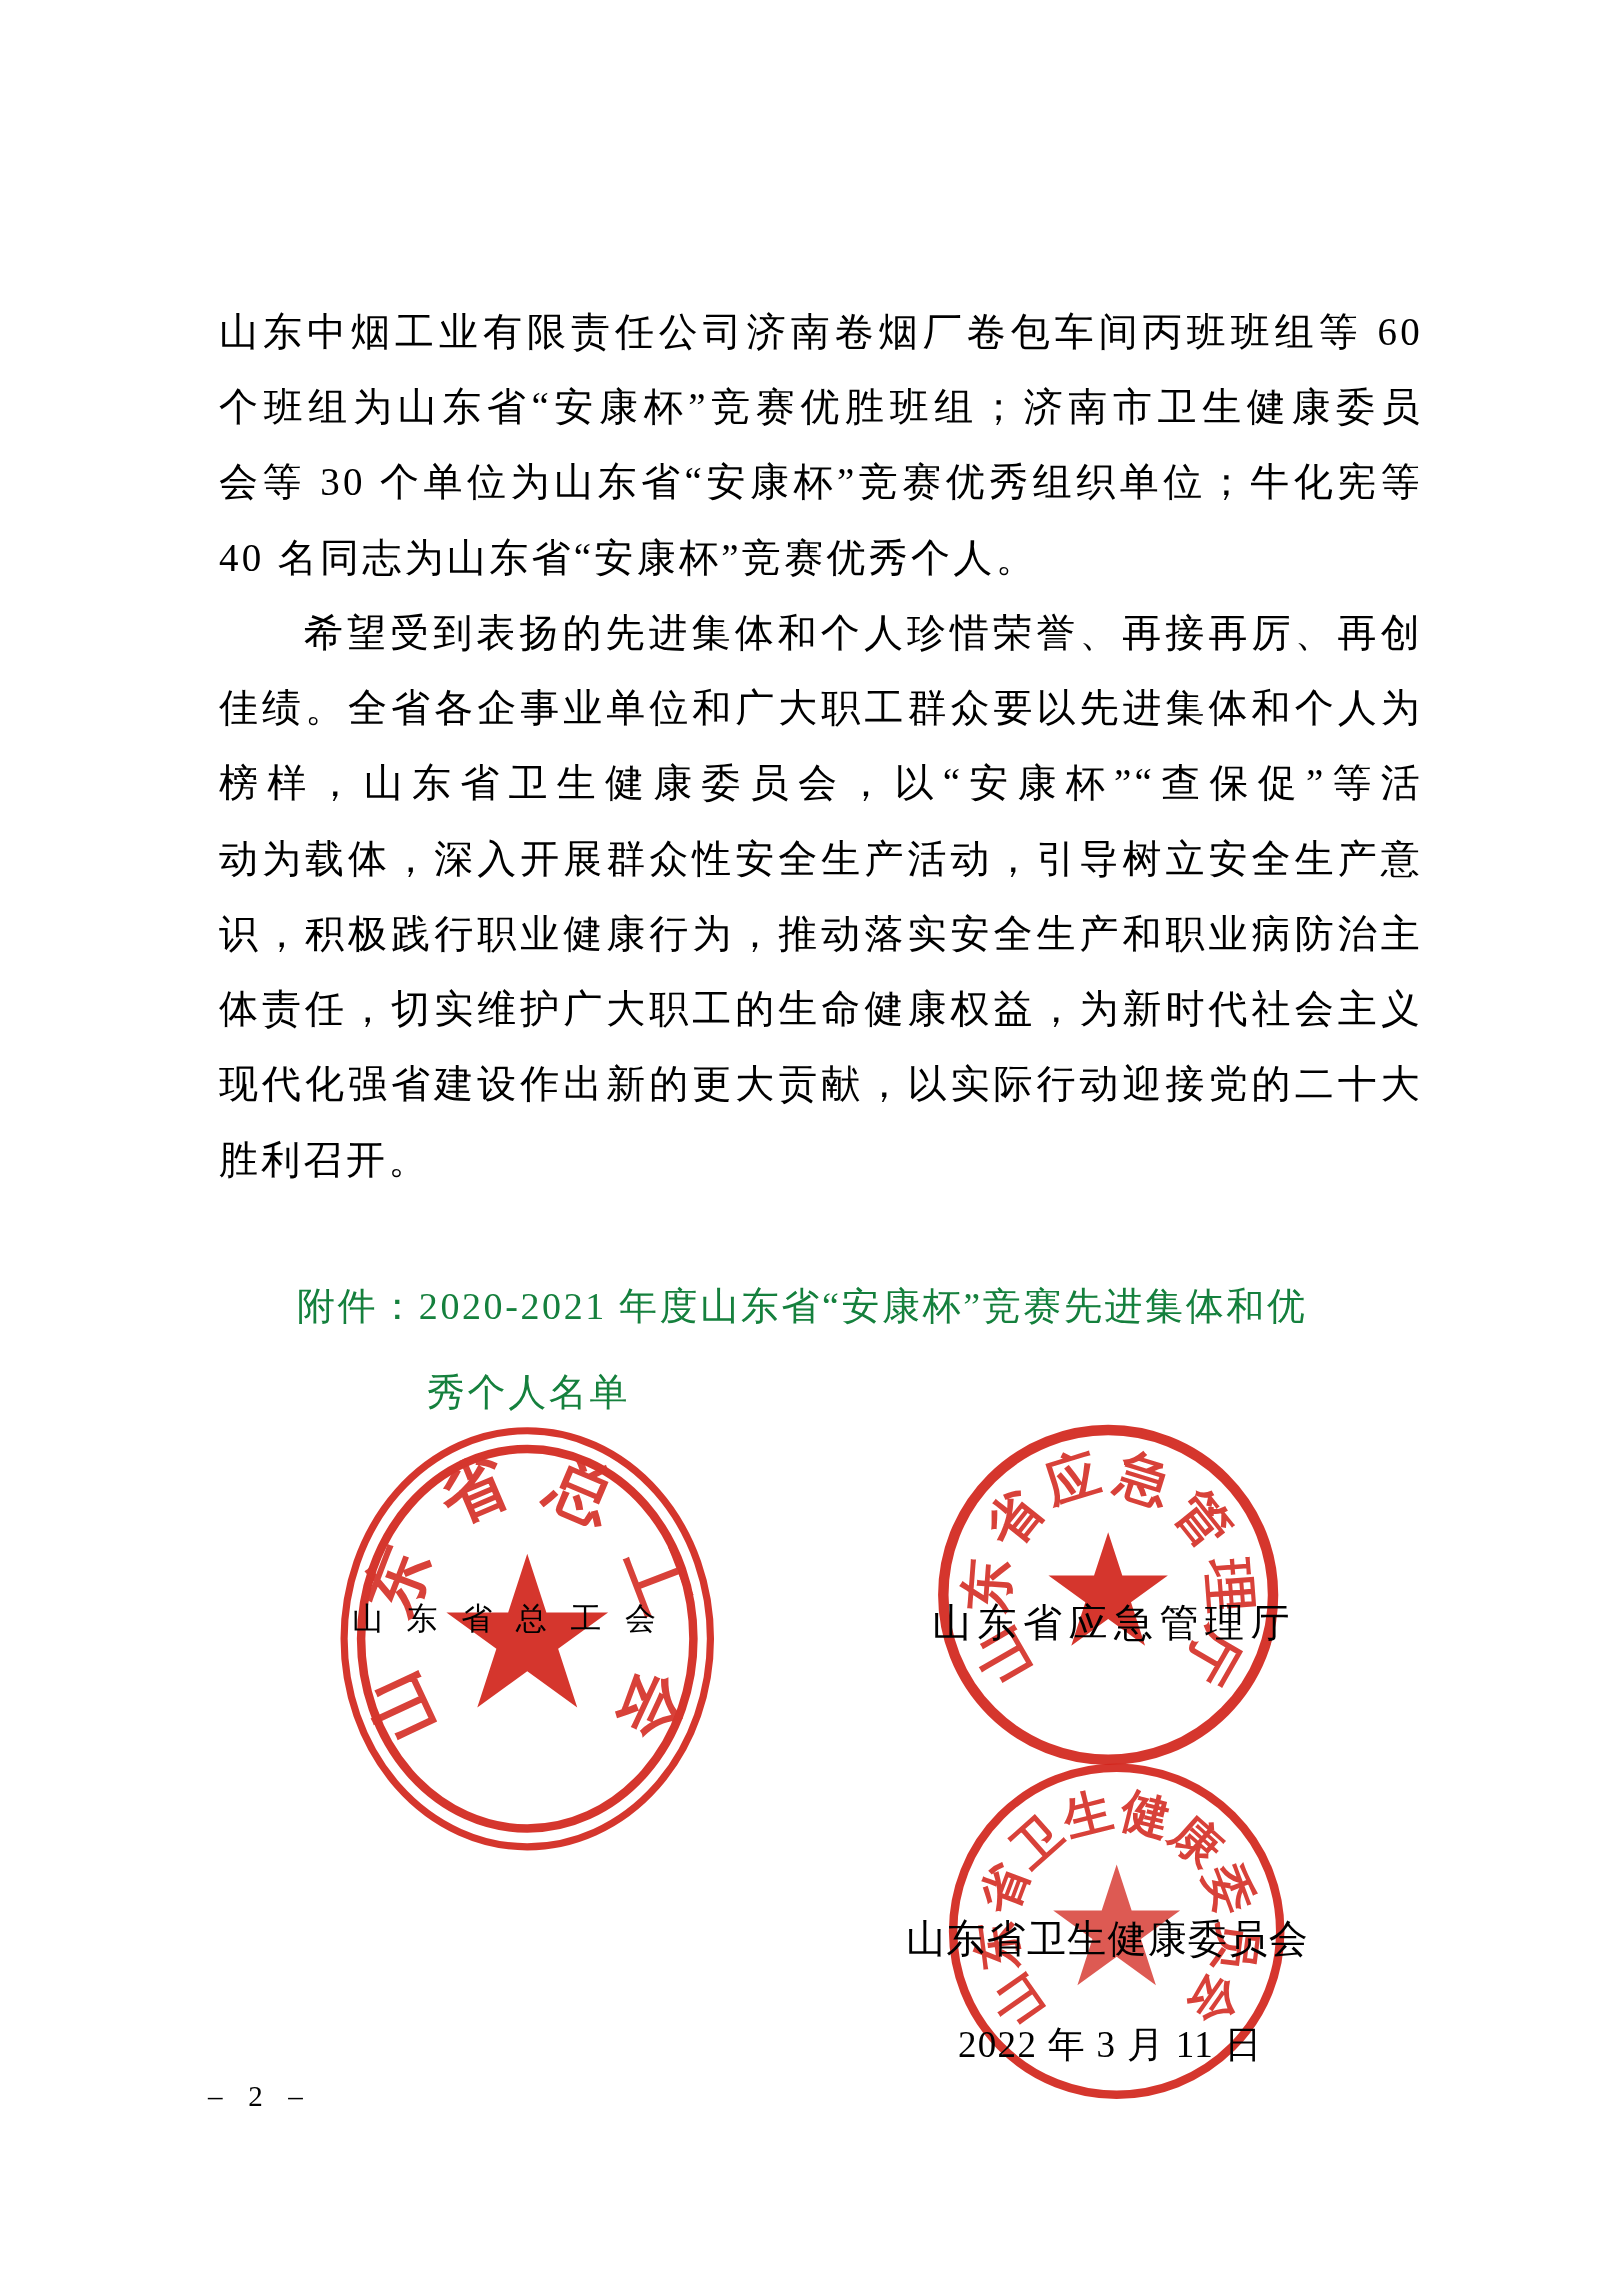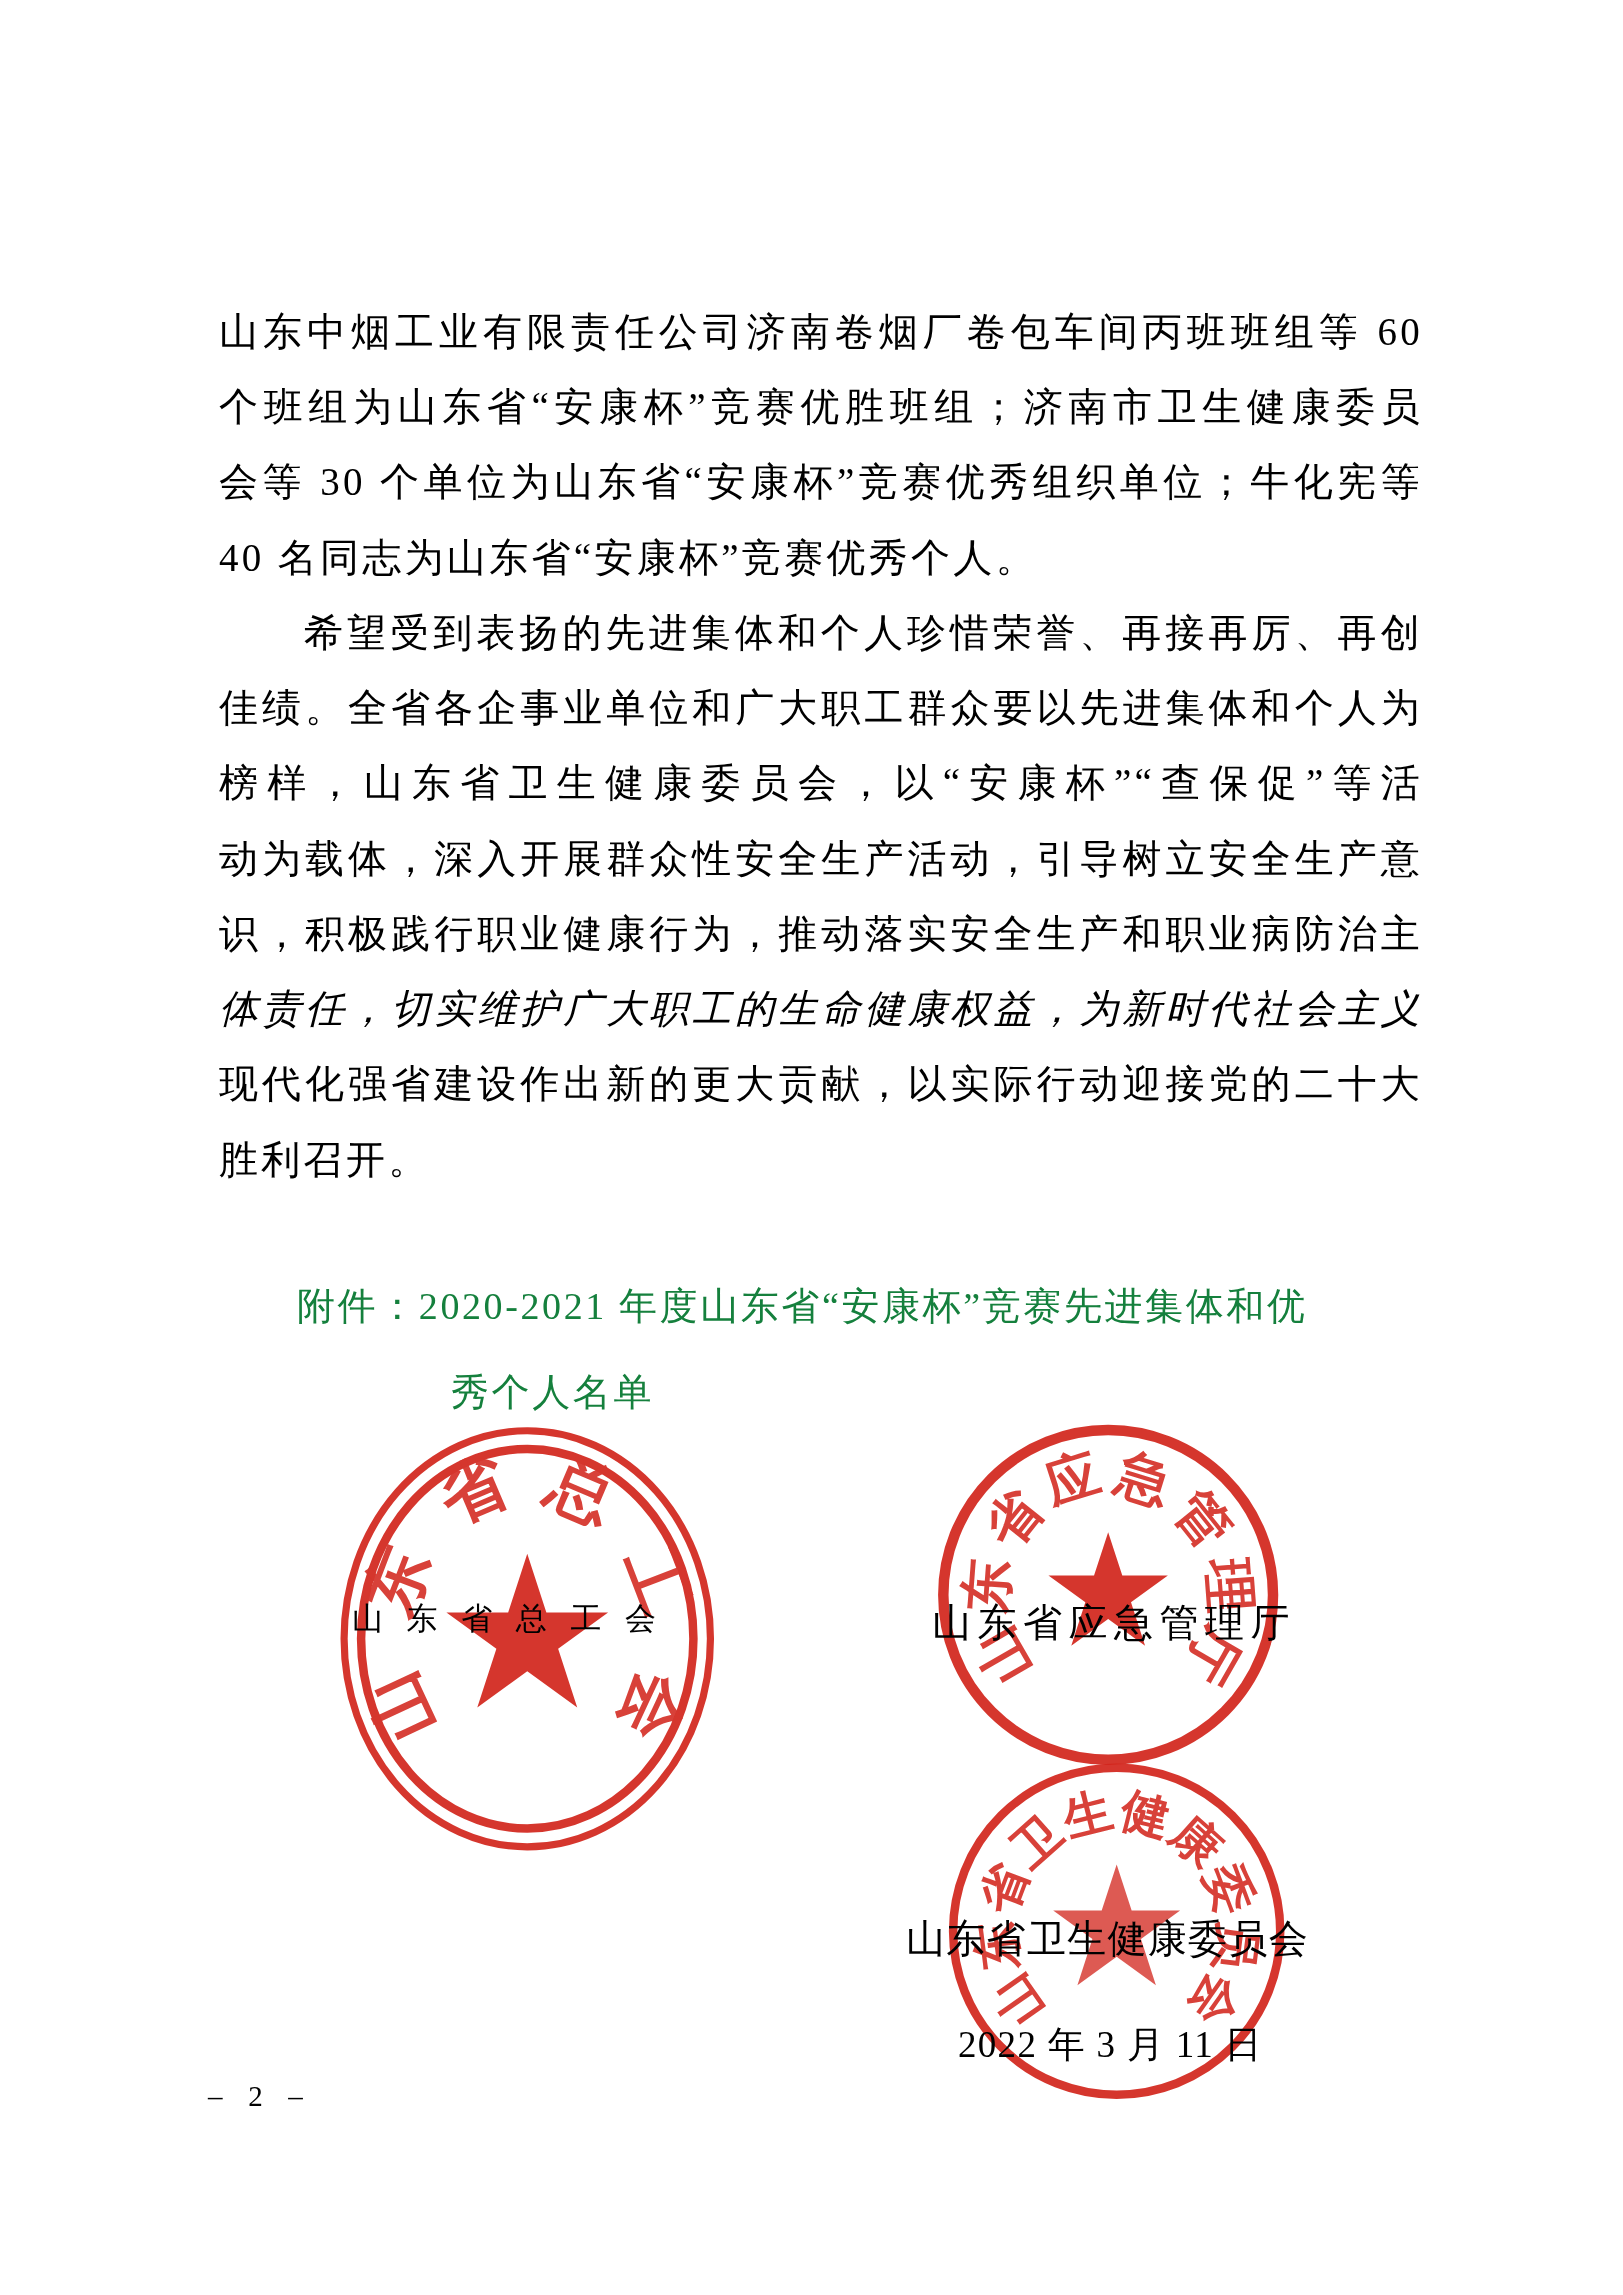--- a/index.html
+++ b/index.html
@@ -30,21 +30,21 @@
   .body-line.indent { text-indent: 85px; }
   .attach-line {
     position: absolute;
     font-size: 38px;
     line-height: 1.1;
     letter-spacing: 2.6px;
     white-space: nowrap;
     color: #15803d;
   }
   #attach-line-1 { left: 297px; top: 1286px; }
-  #attach-line-2 { left: 427px; top: 1372px; margin-left: 24px; }
+  #attach-line-2 { left: 427px; top: 1372px; }
   .sig {
     position: absolute;
     white-space: nowrap;
     color: #000;
     z-index: 3;
     line-height: 1.1;
   }
   #sig-left-org  { left: 352px;  top: 1602px; font-size: 31px; letter-spacing: 23.6px; }
   #sig-right-org { left: 932px; top: 1602px; font-size: 39px; letter-spacing: 6.5px; }
   #sig-bottom-org{ left: 906px; top: 1918px; font-size: 39px; letter-spacing: 1.3px;  }
@@ -113,21 +113,21 @@
   <div id="body-text">
       <div class="body-line justify" style="top: 311px;">山东中烟工业有限责任公司济南卷烟厂卷包车间丙班班组等 60</div>
       <div class="body-line justify" style="top: 386px;">个班组为山东省“安康杯”竞赛优胜班组；济南市卫生健康委员</div>
       <div class="body-line justify" style="top: 461px;">会等 30 个单位为山东省“安康杯”竞赛优秀组织单位；牛化宪等</div>
       <div class="body-line lastline" style="top: 537px;">40 名同志为山东省“安康杯”竞赛优秀个人。</div>
       <div class="body-line justify indent" style="top: 612px;">希望受到表扬的先进集体和个人珍惜荣誉、再接再厉、再创</div>
       <div class="body-line justify" style="top: 687px;">佳绩。全省各企事业单位和广大职工群众要以先进集体和个人为</div>
       <div class="body-line justify" style="top: 762px;">榜样，山东省卫生健康委员会，以“安康杯”“查保促”等活</div>
       <div class="body-line justify" style="top: 838px;">动为载体，深入开展群众性安全生产活动，引导树立安全生产意</div>
       <div class="body-line justify" style="top: 913px;">识，积极践行职业健康行为，推动落实安全生产和职业病防治主</div>
-      <div class="body-line justify" style="top: 988px; font-style: italic;">体责任，切实维护广大职工的生命健康权益，为新时代社会主义</div>
+      <div class="body-line justify" style="top: 988px;">体责任，切实维护广大职工的生命健康权益，为新时代社会主义</div>
       <div class="body-line justify" style="top: 1063px;">现代化强省建设作出新的更大贡献，以实际行动迎接党的二十大</div>
       <div class="body-line lastline" style="top: 1139px;">胜利召开。</div>
     </div>
 
   <div class="attach-line" id="attach-line-1">附件：2020-2021 年度山东省“安康杯”竞赛先进集体和优</div>
   <div class="attach-line" id="attach-line-2">秀个人名单</div>
 
   <div class="sig" id="sig-left-org">山东省总工会</div>
   <div class="sig" id="sig-right-org">山东省应急管理厅</div>
   <div class="sig" id="sig-bottom-org">山东省卫生健康委员会</div>

